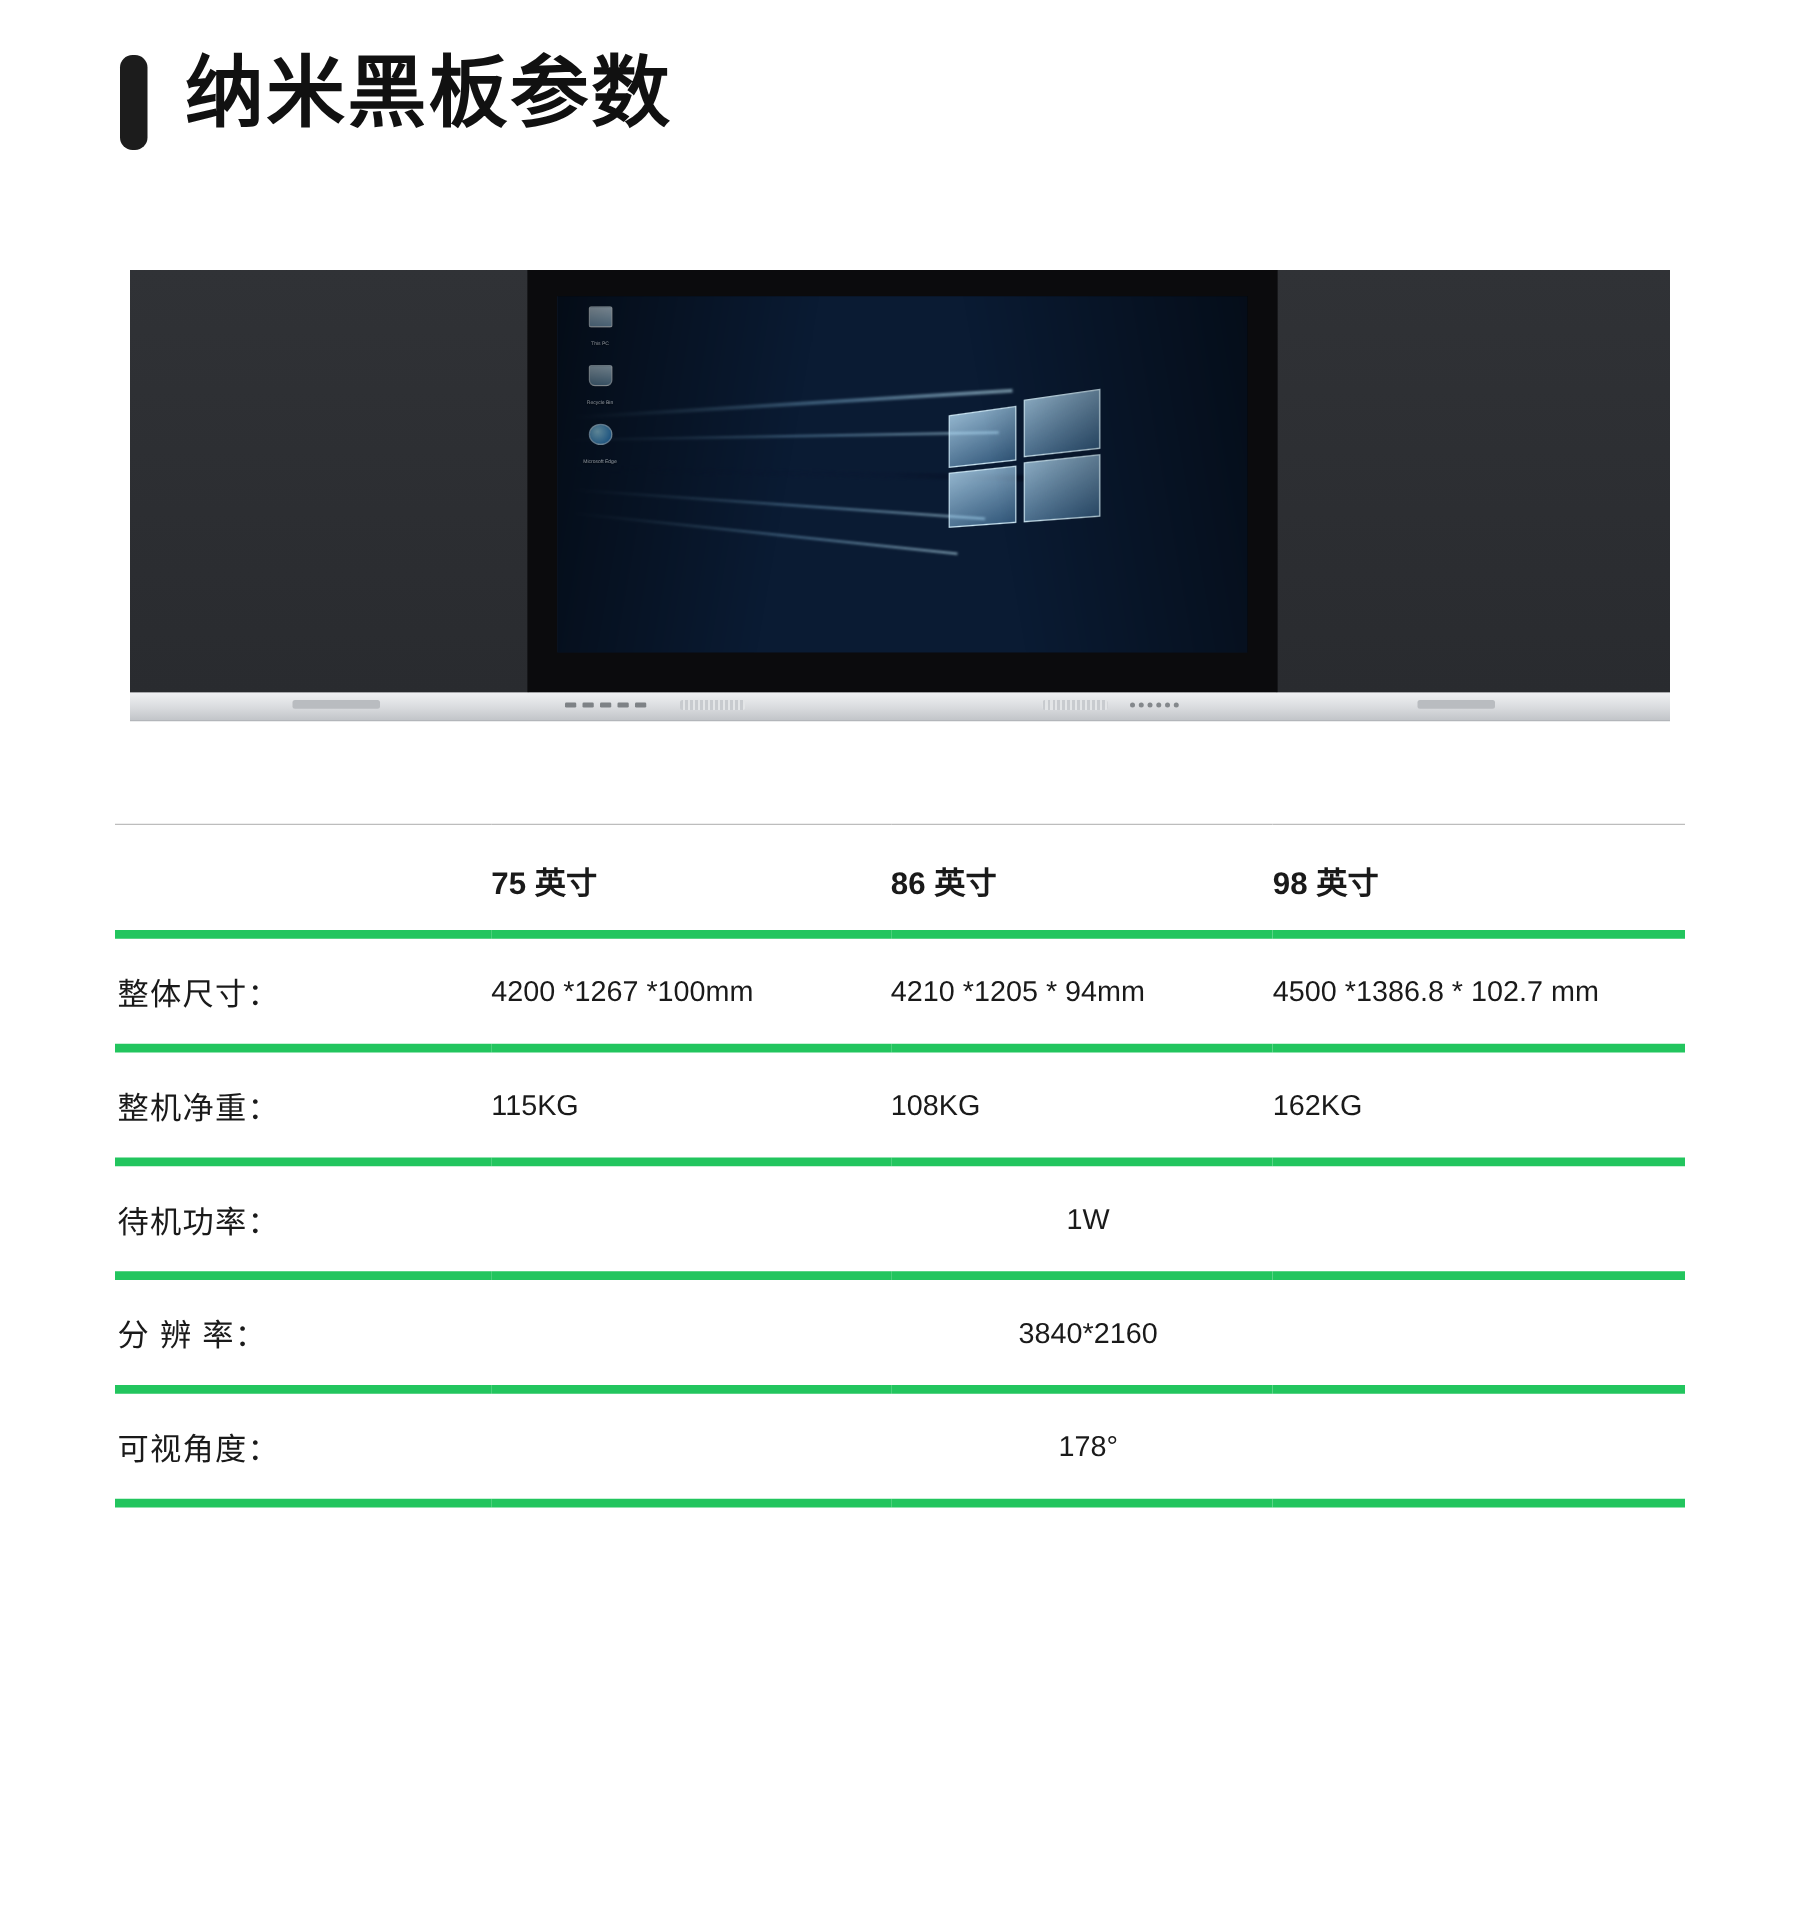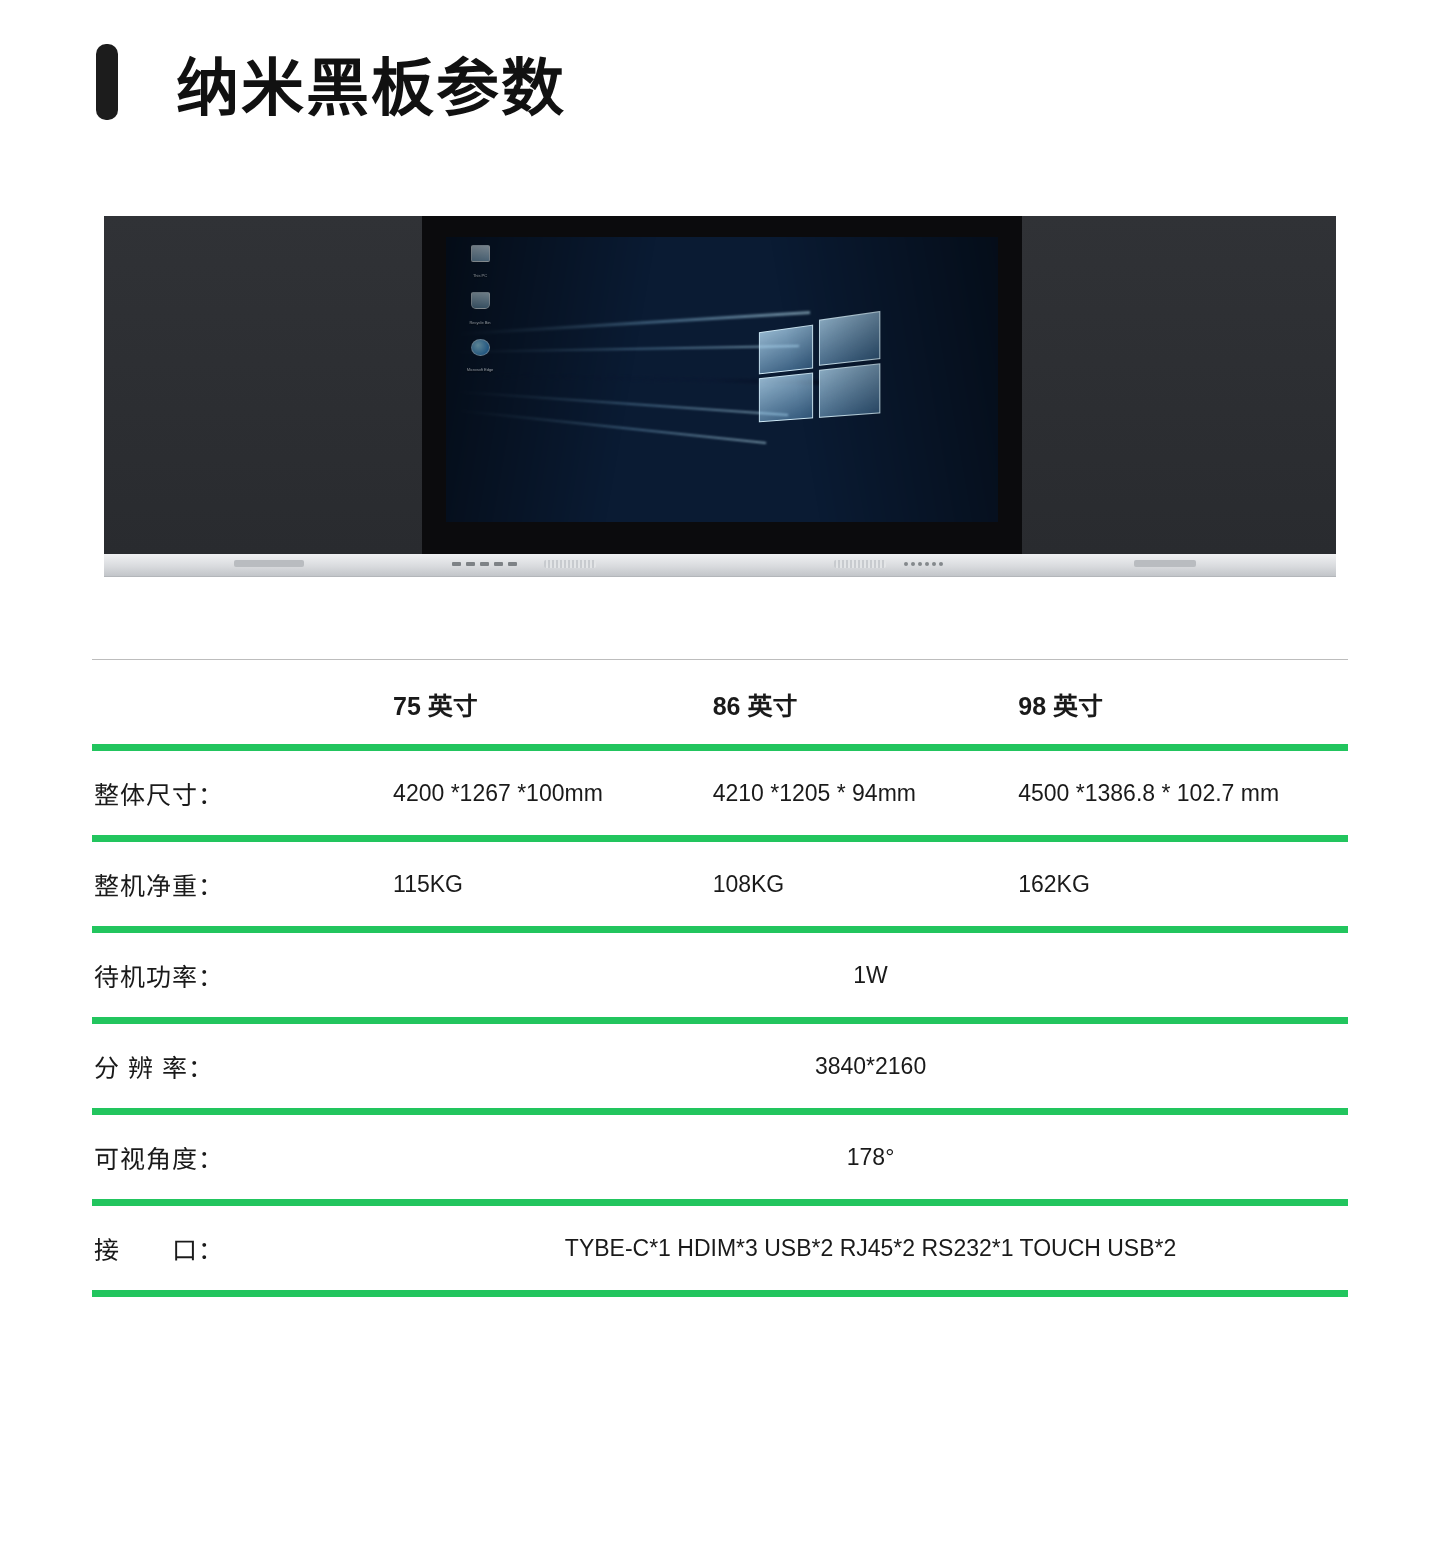--- a/index.html
+++ b/index.html
@@ -12,23 +12,22 @@
     height: 1543px;
     font-family: "Liberation Sans", sans-serif;
     color: #1a1a1a;
     position: relative;
     overflow: hidden;
   }
 
   
   .title-row {
     display: flex;
-    align-items: flex-end;
+    align-items: flex-start;
     padding: 44px 0 0 96px;
-    gap: 28px;
   }
   .title-bar {
     width: 22px;
     height: 76px;
     background: #1c1c1c;
     border-radius: 10px;
     margin-right: 30px;
     flex: 0 0 auto;
   }
   .title-text {
@@ -329,18 +328,14 @@
       <td class="merged" colspan="3">1W</td>
     </tr>
     <tr>
       <td class="col-label row-label">分 辨 率：</td>
       <td class="merged" colspan="3">3840*2160</td>
     </tr>
     <tr>
       <td class="col-label row-label">可视角度：</td>
       <td class="merged" colspan="3">178°</td>
     </tr>
-    <tr>
-      <td class="col-label row-label">接　　口：</td>
-      <td class="merged" colspan="3">TYBE-C*1  HDIM*3  USB*2  RJ45*2  RS232*1  TOUCH  USB*2</td>
-    </tr>
   </tbody>
 </table>
 
 </body></html>

